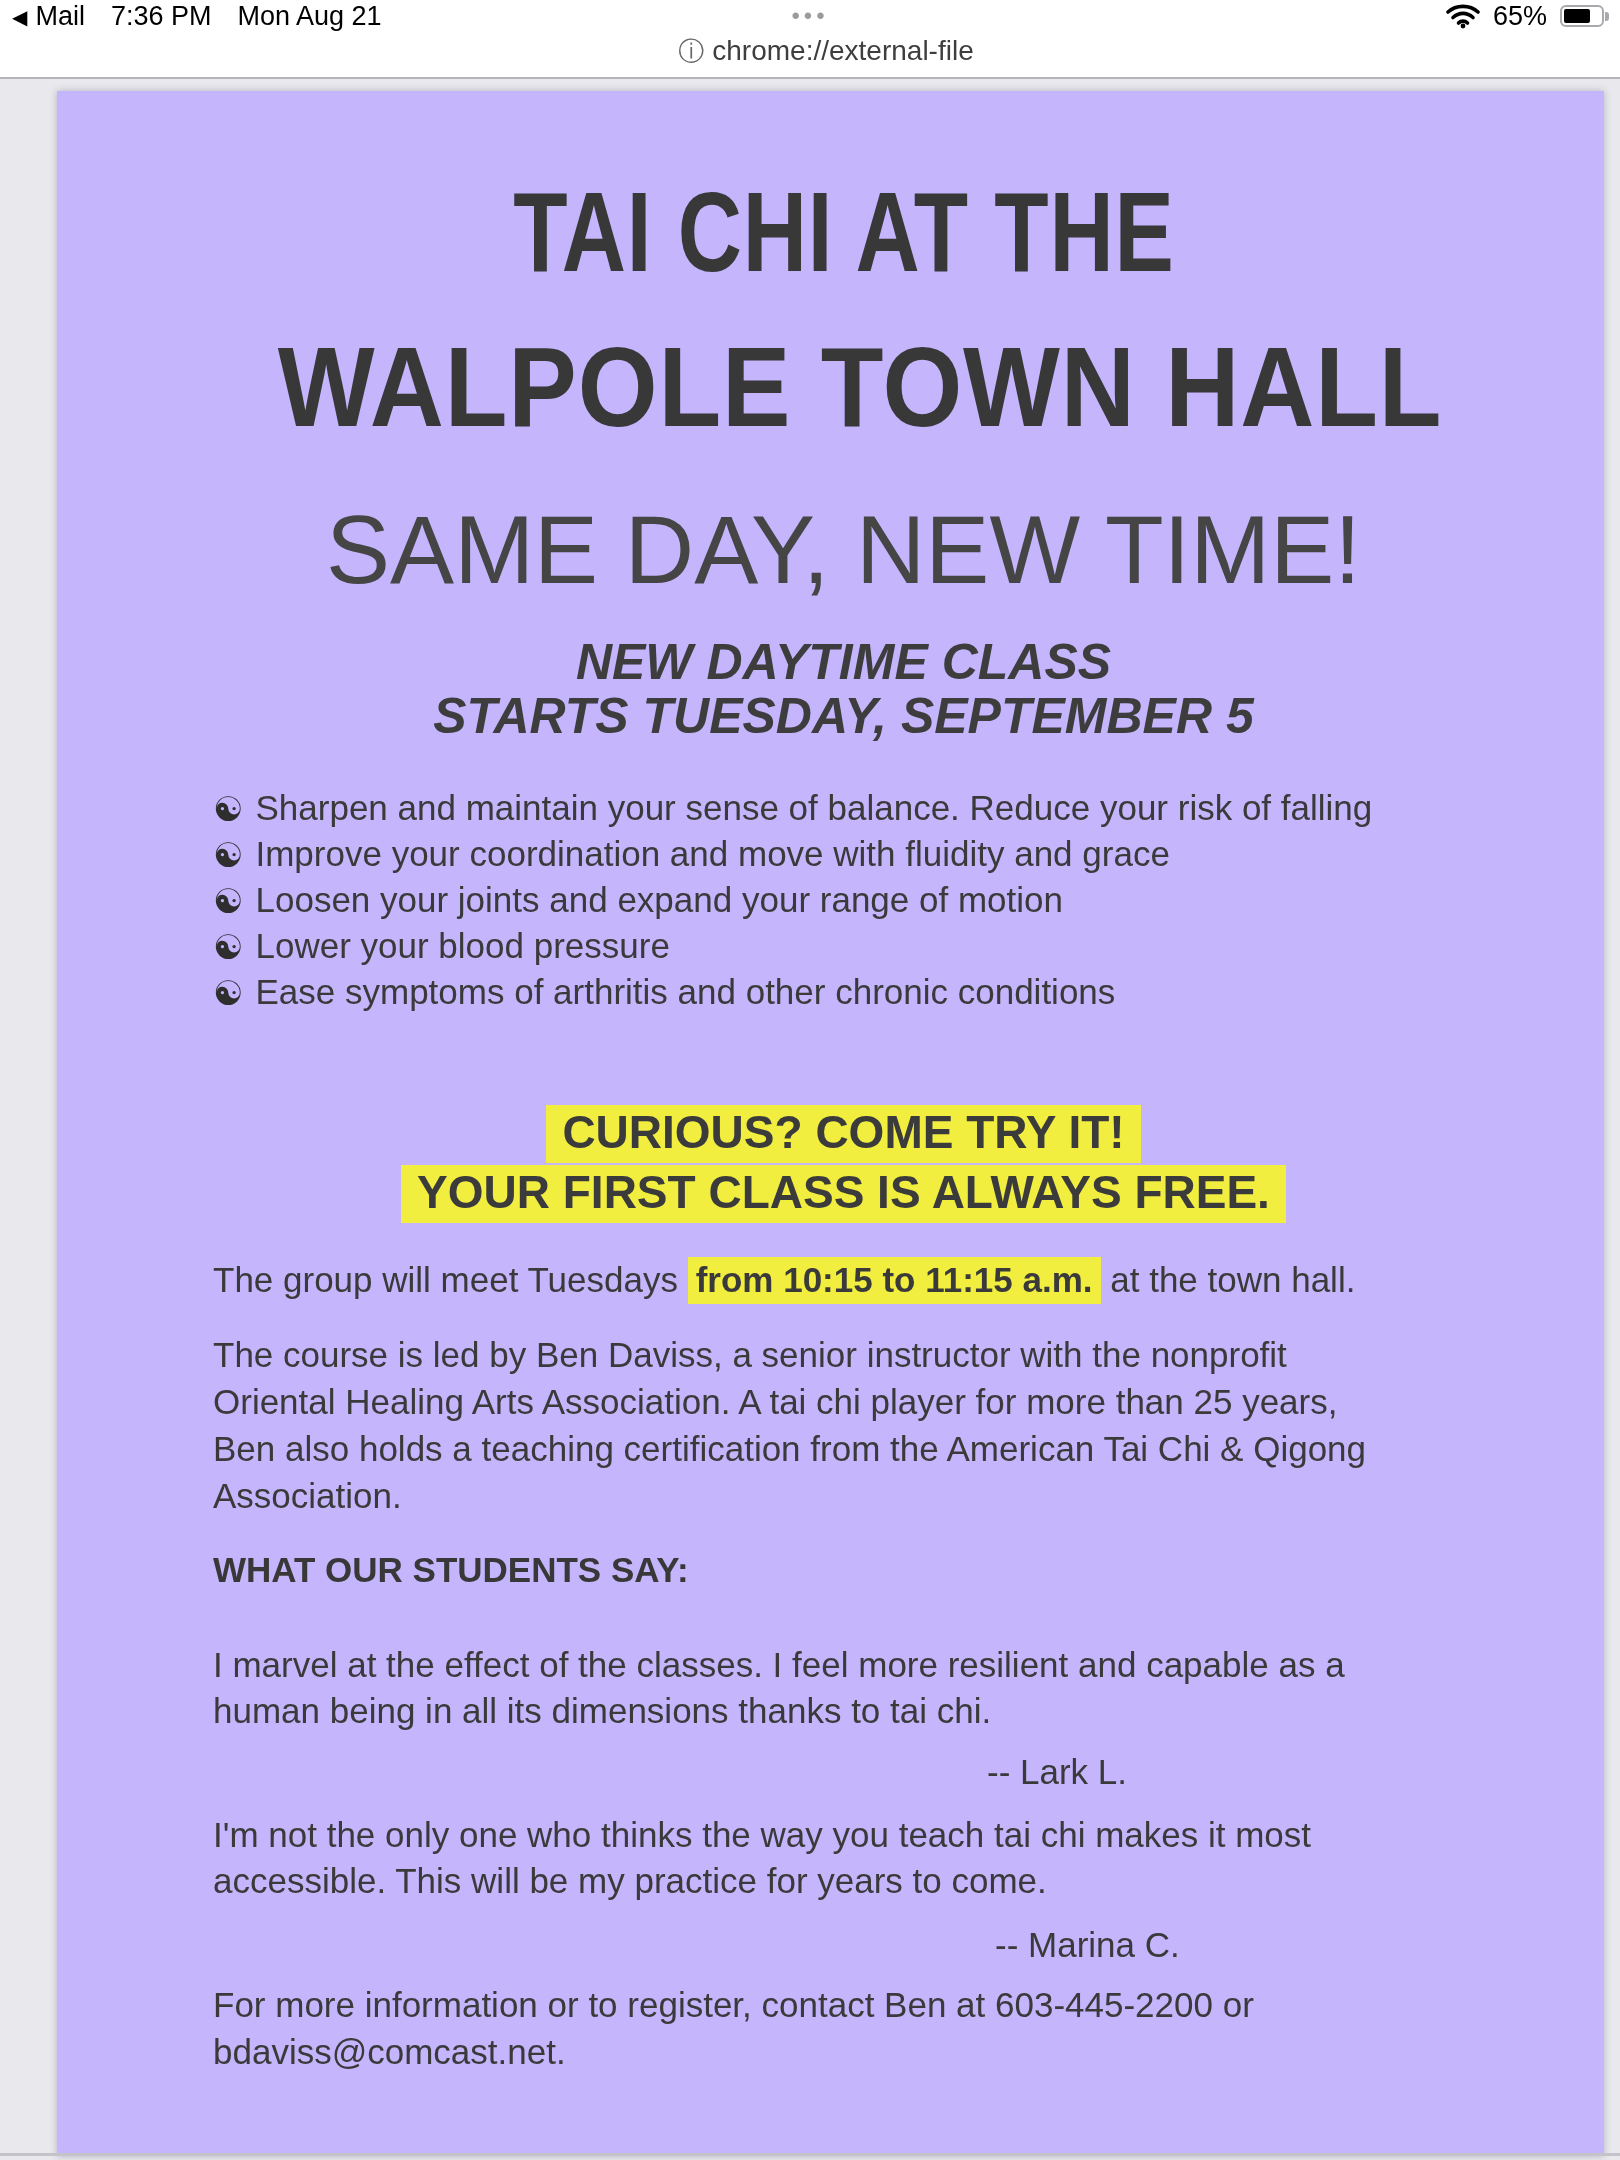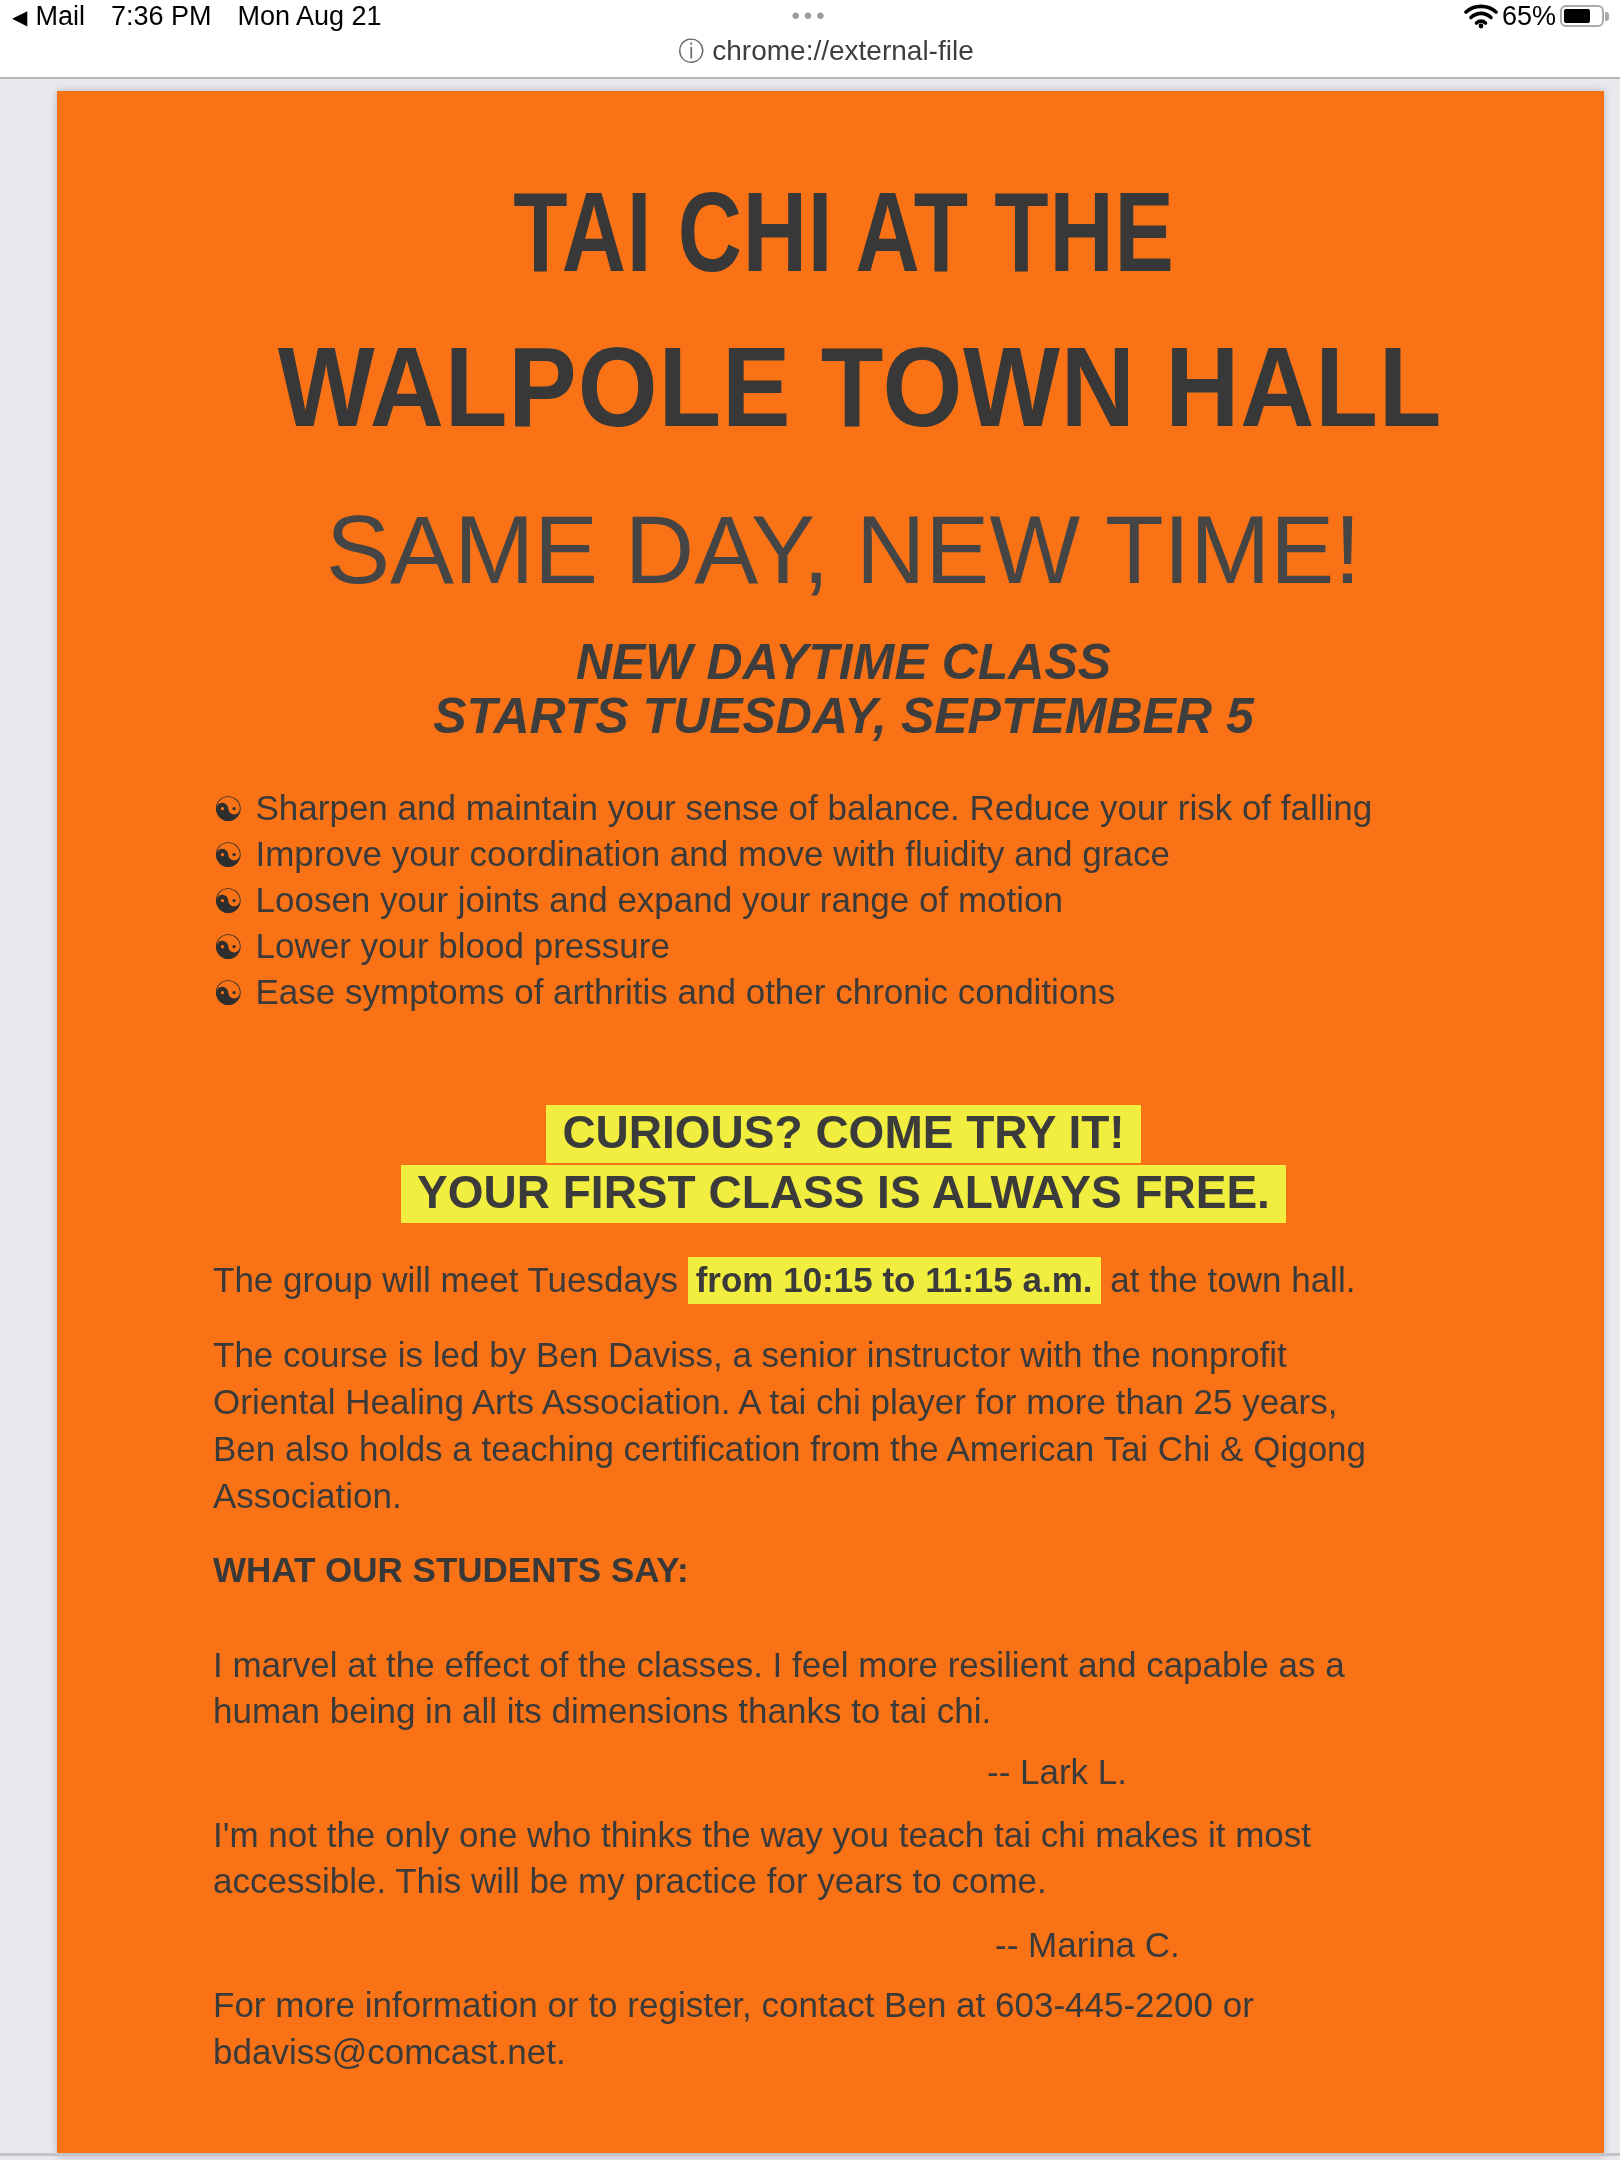--- a/index.html
+++ b/index.html
@@ -23,36 +23,36 @@
   }
   .back-glyph { font-size:20px; margin-right:8px; position:relative; top:1px; }
   .status-time { margin-left:26px; }
   .status-date { margin-left:26px; }
   .status-dots {
     position:absolute; left:50%; top:4px; transform:translateX(-50%);
     color:#9a9a9f; font-size:24px; letter-spacing:4px; line-height:1;
   }
   .status-right {
     position:absolute; right:10px; top:1px; height:30px;
-    display:flex; align-items:center; gap:4px; font-size:27px; color:#000;
+    display:flex; align-items:center; gap:13px; font-size:27px; color:#000;
   }
   .wifi-svg { display:block; }
   .battery { position:relative; width:44px; height:22px; border:2px solid #a8a8ad; border-radius:6px; margin-right:6px; }
   .battery-fill { position:absolute; left:2px; top:2px; bottom:2px; width:26px; background:#000; border-radius:2px; }
   .battery-nub { position:absolute; right:-7px; top:5px; width:4px; height:9px; background:#a8a8ad; border-radius:0 3px 3px 0; }
   .urlbar {
     position:absolute; top:29px; left:0; width:100%; text-align:center;
     font-size:28px; color:#3e3e40; line-height:44px;padding-left:32px;
   }
   .info-glyph { color:#68686c; margin-right:8px; font-size:26px; }
 
   
   .page {
     position:absolute; left:57px; top:91px; width:1547px; height:2065px;
-    background:#f97316; box-shadow:0 0 7px rgba(50,50,80,0.28); z-index:1;
+    background:#c4b5fd; box-shadow:0 0 7px rgba(50,50,80,0.28); z-index:1;
   }
   .bottom-line { position:absolute; left:0; top:2153px; width:1620px; height:3px; background:#c3c3c9; z-index:6; }
 
   .abs { position:absolute; }
   .center { left:156px; width:1261px; text-align:center; }
   .txt { left:156px; }
 
   .title-line { line-height:120px; color:#383838; }
   .title-line > span {
     display:inline-block; font-weight:bold; font-size:114px; letter-spacing:1px;

